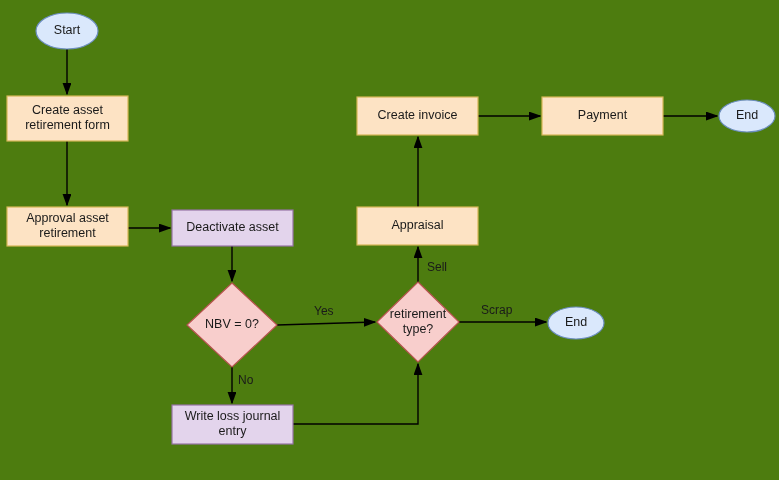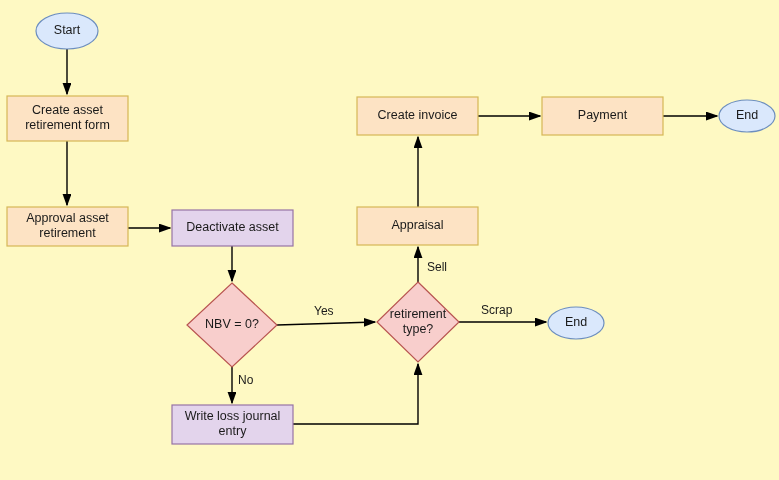--- a/index.html
+++ b/index.html
@@ -8,21 +8,21 @@
     padding: 0;
     background: #ffffff;
   }
   body {
     font-family: "Liberation Sans", sans-serif;
   }
   #canvas {
     position: relative;
     width: 779px;
     height: 480px;
-    background: #fef9c3;
+    background: #4d7c0f;
     overflow: hidden;
   }
   #flow-svg {
     position: absolute;
     left: 0;
     top: 0;
     width: 779px;
     height: 480px;
   }
   .node-label {

